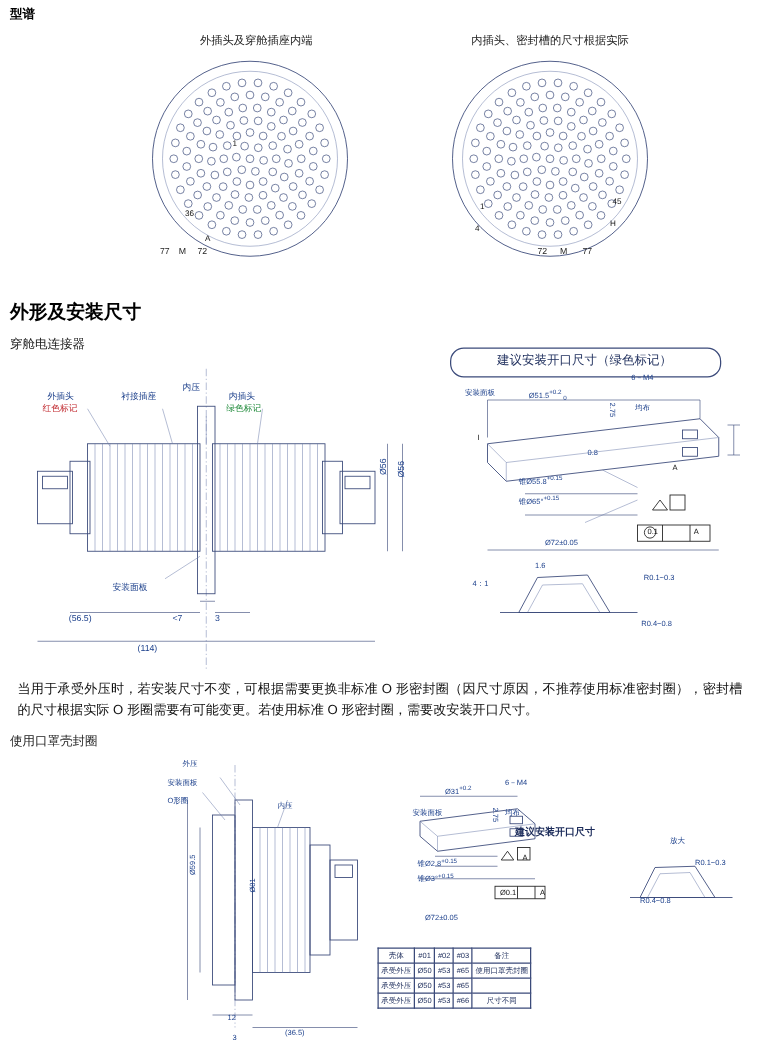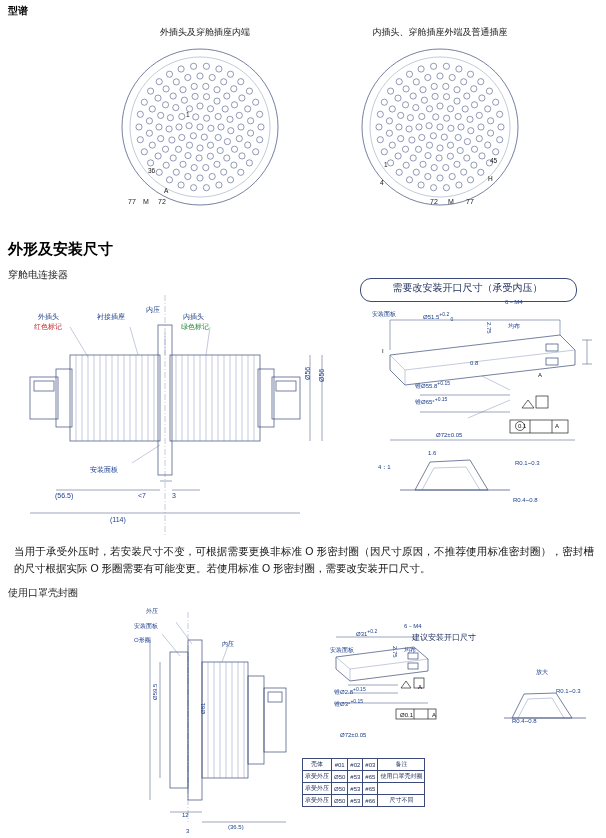--- a/index.html
+++ b/index.html
@@ -28,21 +28,21 @@
   .tbl td{border:.6px solid #3b4a7a;padding:1px 2px;text-align:center;color:#1b2b5a;white-space:nowrap;}
   .tbl td.hd{background:#fff;}
   .conn-label2{font-size:6.5px;fill:#111;}
 </style>
 </head>
 <body>
 
 <div class="abs ttl" style="left:8px;top:4px;">型谱</div>
 
 <div class="abs cap" style="left:115px;top:26px;width:180px;text-align:center;">外插头及穿舱插座内端</div>
-<div class="abs cap" style="left:330px;top:26px;width:220px;text-align:center;">内插头、穿舱插座外端及普通插座</div>
+<div class="abs cap" style="left:330px;top:26px;width:220px;text-align:center;">内插头、密封槽的尺寸根据实际</div>
 
 <div class="abs" style="left:100px;top:45px;">
 <svg width="200" height="165" viewBox="0 0 200 165">
   <circle cx="100" cy="82" r="78" class="ln" fill="#ffffff"></circle>
   <circle cx="100" cy="82" r="70" class="thin" fill="none"></circle>
   <g id="Lpins" fill="none" stroke="#3b4a7a" stroke-width=".55">
         <circle cx="100.0" cy="82.0" r="3.1"></circle>
         <circle cx="110.9" cy="83.3" r="3.1"></circle>
         <circle cx="104.3" cy="92.1" r="3.1"></circle>
         <circle cx="93.4" cy="90.8" r="3.1"></circle>
@@ -375,21 +375,21 @@
 <div class="abs tiny" style="left:181px;top:322px;color:#1f8a3a;">绿色标记</div>
 <div class="abs tiny" style="left:90px;top:465px;color:#1b3f8b;">安装面板</div>
 <div class="abs tiny" style="left:304px;top:380px;color:#1b3f8b;transform:rotate(-90deg);transform-origin:left top;">Ø56</div>
 <div class="abs tiny" style="left:318px;top:382px;color:#1b3f8b;transform:rotate(-90deg);transform-origin:left top;">Ø56</div>
 <div class="abs tiny" style="left:55px;top:492px;color:#1b3f8b;">(56.5)</div>
 <div class="abs tiny" style="left:138px;top:492px;color:#1b3f8b;">&lt;7</div>
 <div class="abs tiny" style="left:172px;top:492px;color:#1b3f8b;">3</div>
 <div class="abs tiny" style="left:110px;top:516px;color:#1b3f8b;">(114)</div>
 
 <div class="abs" style="left:360px;top:278px;width:215px;height:22px;border:1px solid #3b4a7a;border-radius:11px;"></div>
-<div class="abs cap" style="left:360px;top:281px;width:215px;text-align:center;color:#1b2b5a;font-size:10px;">需要改安装开口尺寸（承受内压）</div>
+<div class="abs cap" style="left:360px;top:281px;width:215px;text-align:center;color:#1b2b5a;font-size:10px;">建议安装开口尺寸（绿色标记）</div>
 
 <div class="abs" style="left:360px;top:300px;">
 <svg width="240" height="200" viewBox="0 0 240 200">
 
   <path d="M30 55 L200 35 L215 50 L215 65 L45 85 L30 70 Z" class="ln" fill="#fff"></path>
   <path d="M30 55 L45 70 L215 50" class="thin"></path>
   <line x1="45" y1="70" x2="45" y2="85" class="thin"></line>
 
   <rect x="186" y="44" width="12" height="7" class="ln" fill="#fff"></rect>
   <rect x="186" y="58" width="12" height="7" class="ln" fill="#fff"></rect>
@@ -506,21 +506,21 @@
 <div class="abs tiny6" style="left:404px;top:622px;color:#1b3f8b;">6－M4</div>
 <div class="abs tiny6" style="left:404px;top:646px;color:#1b3f8b;">均布</div>
 <div class="abs tiny6" style="left:392px;top:646px;color:#1b3f8b;writing-mode:vertical-rl;">2.75</div>
 <div class="abs tiny6" style="left:334px;top:686px;color:#1b3f8b;">锥Ø2.8<sup style="font-size:5px">+0.15</sup></div>
 <div class="abs tiny6" style="left:334px;top:698px;color:#1b3f8b;">锥Ø3°<sup style="font-size:5px">+0.15</sup></div>
 <div class="abs tiny6" style="left:418px;top:684px;color:#111;">A</div>
 <div class="abs tiny6" style="left:400px;top:712px;color:#111;">Ø0.1</div>
 <div class="abs tiny6" style="left:432px;top:712px;color:#111;">A</div>
 <div class="abs tiny6" style="left:340px;top:732px;color:#1b3f8b;">Ø72±0.05</div>
 
-<div class="abs cap" style="left:412px;top:632px;color:#1b2b5a;font-size:8px;">建议安装开口尺寸</div>
+<div class="abs cap" style="left:412px;top:660px;color:#1b2b5a;font-size:8px;font-weight:bold;">建议安装开口尺寸</div>
 <div class="abs tiny6" style="left:536px;top:668px;color:#1b3f8b;">放大</div>
 <div class="abs" style="left:500px;top:676px;">
 <svg width="90" height="50" viewBox="0 0 90 50">
   <path d="M12 42 L24 18 L56 17 L72 42 Z" class="ln" fill="#eceff6"></path>
   <path d="M18 42 L28 23 L52 22 L64 42" class="thin"></path>
   <line x1="4" y1="42" x2="86" y2="42" class="ln"></line>
 </svg>
 </div>
 <div class="abs tiny6" style="left:556px;top:688px;color:#1b3f8b;">R0.1~0.3</div>
 <div class="abs tiny6" style="left:512px;top:718px;color:#1b3f8b;">R0.4~0.8</div>

